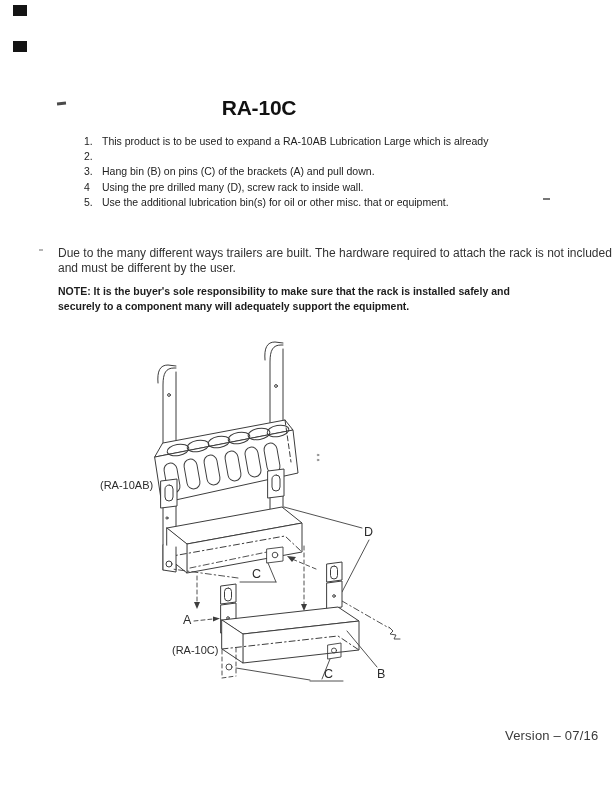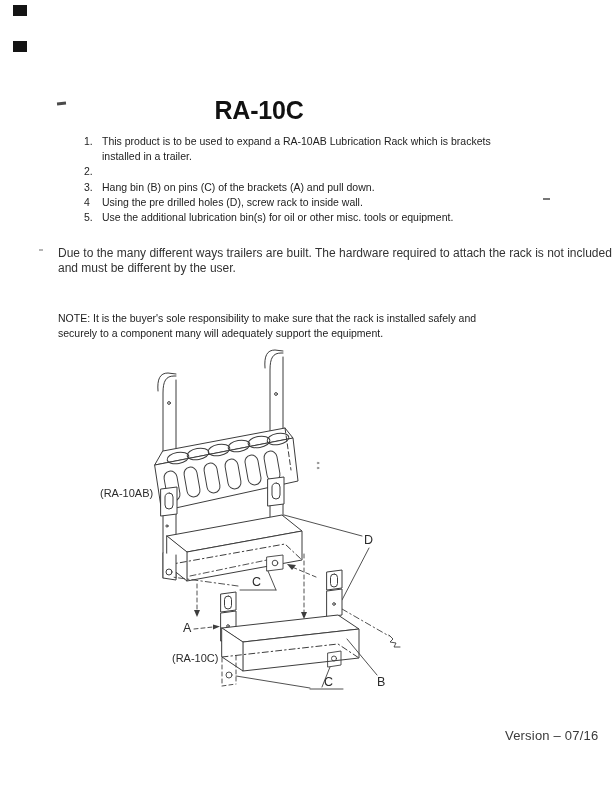--- a/index.html
+++ b/index.html
@@ -7,32 +7,32 @@
         font-family:"Liberation Sans",sans-serif;color:#222;margin:0 auto;}
   
   .artifact{position:absolute;}
   .corner-mark{left:13px;width:14px;height:11px;background:#141414;}
   .cm1{top:5px;} .cm2{top:41px;}
   .title-dash{left:57px;top:102px;width:9px;height:3px;background:#4a4a4a;transform:rotate(-6deg);}
   .margin-dash{left:543px;top:198px;width:7px;height:2px;background:#777;}
   .para-dot{left:39px;top:249px;width:4px;height:2px;background:#b5b5b5;}
   
   .title{position:absolute;top:96px;left:0;width:518px;display:flex;justify-content:center;
-         align-items:baseline;gap:26px;font-weight:bold;font-size:25px;letter-spacing:-0.2px;color:#111;}
+         align-items:baseline;gap:26px;font-weight:bold;font-size:21px;letter-spacing:-0.2px;color:#111;}
   
   .list{position:absolute;top:134px;left:84px;width:472px;font-size:10.5px;line-height:15.2px;}
   .li{display:flex;}
   .num{width:18px;flex:0 0 18px;}
   .itext{flex:1;}
   .ln{display:block;white-space:nowrap;}
   
   .disclaimer{position:absolute;top:246px;left:58px;width:500px;font-size:12px;line-height:15.4px;color:#333;}
-  .note{position:absolute;top:284px;left:58px;width:500px;font-size:10.5px;line-height:15.4px;font-weight:normal;color:#1c1c1c;margin-top:27px;}
-  
-  .diagram{position:absolute;top:343px;left:90px;width:420px;height:360px;text-align:center;}
+  .note{position:absolute;top:284px;left:58px;width:500px;font-size:10.5px;line-height:15.4px;font-weight:bold;color:#1c1c1c;}
+  
+  .diagram{position:absolute;top:335px;left:90px;width:420px;height:360px;text-align:center;}
   .diagram svg{width:100%;height:100%;}
   
   .version{position:absolute;top:728px;left:505px;font-size:13px;color:#3a3a3a;letter-spacing:0.2px;}
 </style>
 </head>
 <body>
 
 <div class="page">
 
   <div class="artifact corner-mark cm1"></div>
@@ -42,45 +42,44 @@
   <div class="artifact para-dot"></div>
 
   <div class="title">
     <span>RA-10C</span>
   </div>
 
   <div class="list">
     <div class="li">
       <span class="num">1.</span>
       <span class="itext">
-        <span class="ln">This product is to be used to expand a RA-10AB Lubrication Rack which is brackets</span>
-        <span class="ln">installed in a trailer.</span>
+        <span class="ln">This product is to be used to expand a RA-10AB Lubrication Large which is already</span>
       </span>
     </div>
     <div class="li">
       <span class="num">2.</span>
       <span class="itext">
       </span>
     </div>
     <div class="li">
       <span class="num">3.</span>
       <span class="itext">
         <span class="ln">Hang bin (B) on pins (C) of the brackets (A) and pull down.</span>
       </span>
     </div>
     <div class="li">
       <span class="num">4</span>
       <span class="itext">
-        <span class="ln">Using the pre drilled holes (D), screw rack to inside wall.</span>
+        <span class="ln">Using the pre drilled many (D), screw rack to inside wall.</span>
       </span>
     </div>
     <div class="li">
       <span class="num">5.</span>
       <span class="itext">
-        <span class="ln">Use the additional lubrication bin(s) for oil or other misc. tools or equipment.</span>
+        <span class="ln">Use the additional lubrication bin(s) for oil or other misc. that or equipment.</span>
       </span>
     </div>
   </div>
 
   <div class="disclaimer">
     <span class="ln">Due to the many different ways trailers are built. The hardware required to attach the rack is not included</span>
     <span class="ln">and must be different by the user.</span>
   </div>
 
   <div class="note">

